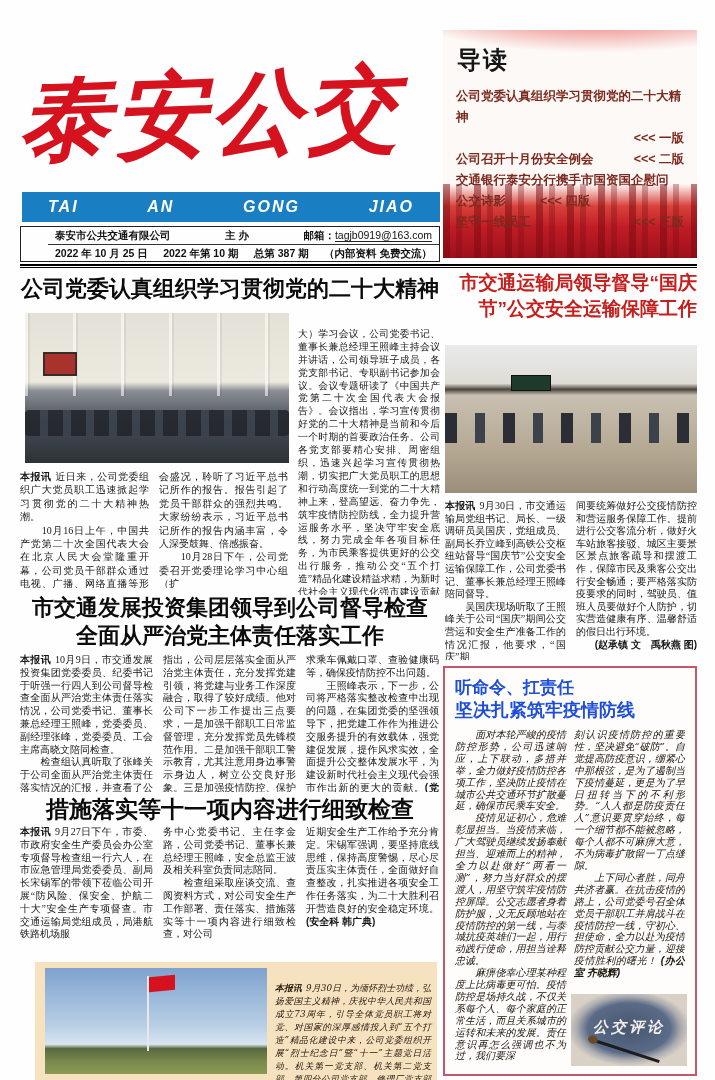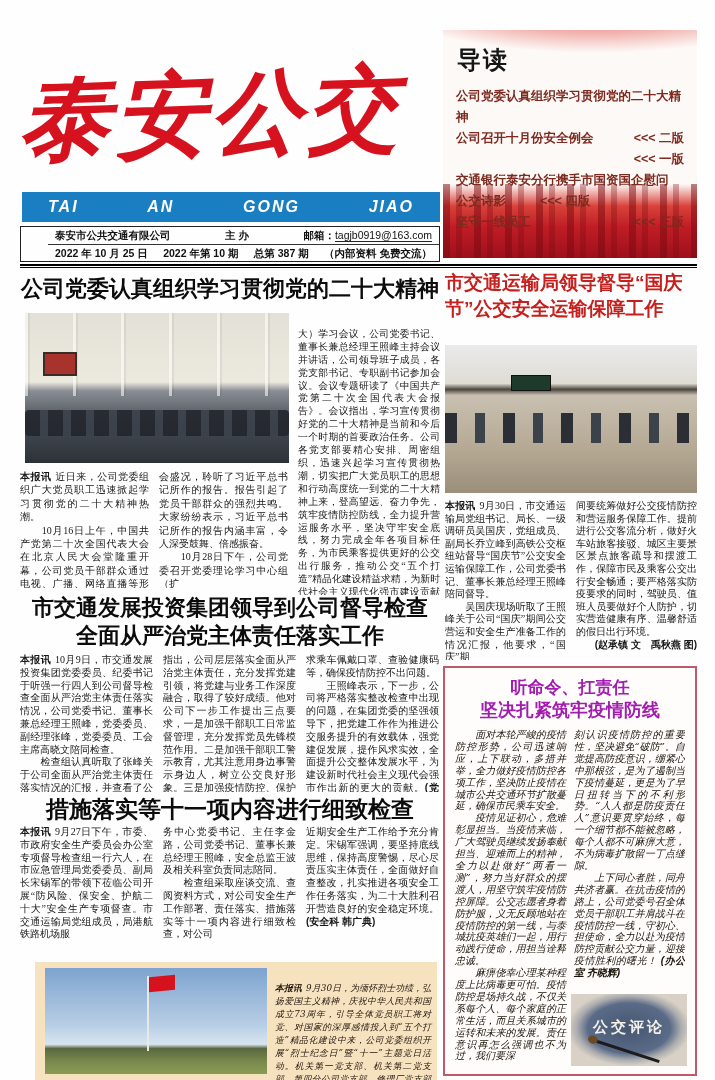--- a/index.html
+++ b/index.html
@@ -45,21 +45,21 @@
 
   
   .toprule { position:absolute; left:20px; top:264px; width:677px; height:4px;
              border-top:2.5px solid #000; border-bottom:1.5px solid #000; }
   .h1 { position:absolute; left:20px; top:274px; width:420px; text-align:center;
         font-family:"Liberation Sans",sans-serif; font-weight:900; font-size:22px; color:#0c0c0c; }
   .h2 { position:absolute; left:20px; top:594px; width:420px; text-align:center;
         font-family:"Liberation Sans",sans-serif; font-weight:900; font-size:22px; line-height:28px; color:#0c0c0c; }
   .h3 { position:absolute; left:20px; top:794px; width:420px; text-align:center;
         font-family:"Liberation Sans",sans-serif; font-weight:900; font-size:23px; color:#0c0c0c; }
-  .hr-red { position:absolute; left:445px; top:270px; width:252px; text-align:left;
+  .hr-red { position:absolute; left:445px; top:270px; width:252px; text-align:right;
         font-family:"Liberation Sans",sans-serif; font-weight:900; font-size:19px; line-height:26px; color:#c5201d; }
 
   
   .photo { position:absolute; overflow:hidden; }
   .ph-meeting { left:25px; top:313px; width:264px; height:150px;
         background:linear-gradient(180deg,#e3e1d7 0%,#eceade 46%,#8a8e94 52%,#454b53 74%,#2d3238 100%); }
   .ph-meeting .frames { position:absolute; inset:0 0 45% 0;
         background:repeating-linear-gradient(90deg, rgba(255,255,255,.55) 0 3px, rgba(0,0,0,.06) 3px 5px, transparent 5px 48px); }
   .ph-meeting .people { position:absolute; left:0; right:0; bottom:18%; height:26px;
         background:repeating-linear-gradient(90deg,#22262c 0 15px,#3a414b 15px 23px); opacity:.9; border-radius:4px; }
@@ -98,30 +98,30 @@
   .bodyR .col { width:121px; }
 
   
   .cream { position:absolute; left:35px; top:962px; width:402px; height:118px; background:#f7e2c0; }
   .cream .mem { position:absolute; left:240px; top:7px; width:156px; font-family:"DejaVu Serif",serif;
         font-style:italic; font-size:8.8px; line-height:13px; text-align:justify; white-space:pre-line; color:#20140a; }
 
   
   .epibox { position:absolute; left:443px; top:666px; width:254px; height:410px;
         border:2px solid #c2596b; background:#fffdfc; padding:8px 10px; }
-  .epi-title { text-align:center; font-family:"Liberation Sans",sans-serif; font-weight:900;
-        color:#a21caf; font-size:17px; line-height:23px; }
+  .epi-title { font-family:"Liberation Sans",sans-serif; font-weight:900;
+        color:#1d4ed8; font-size:17px; line-height:23px; }
   .epi-title .t2 { font-size:18px; }
   .epi-cols { display:flex; gap:8px; margin-top:7px; height:332px; overflow:hidden;
         font-family:"DejaVu Serif",serif; font-style:italic; font-size:10px; line-height:11.9px;justify-content:flex-end; }
   .epi-cols .col { width:111px; text-align:justify; white-space:pre-line; color:#1a1208; }
   .seal { position:absolute; right:8px; bottom:8px; width:116px; height:72px; background:#d9d1c5; overflow:hidden; }
   .seal .ink { position:absolute; inset:-8px; background:radial-gradient(60% 55% at 50% 48%, #46566f 0%, #5a6b88 52%, rgba(90,107,136,.35) 66%, rgba(90,107,136,0) 78%); }
   .seal .seal-text { position:absolute; left:0; right:0; top:24px; text-align:center; color:#f2f0ea;
-        font-family:"DejaVu Serif",serif; font-weight:bold; font-size:15px; letter-spacing:3px; }
+        font-family:"DejaVu Serif",serif; font-style:italic; font-weight:bold; font-size:15px; letter-spacing:3px; }
   .seal .brush { position:absolute; left:24px; bottom:14px; width:66px; height:2.5px; background:#1c1c1c; transform:rotate(18deg); }
   .seal .brush:before { content:""; position:absolute; left:-9px; top:-3px; width:10px; height:8px; background:#6b4a26; border-radius:50%; }
 </style>
 </head>
 <body>
 
 <div class="page">
 
   <div class="callig">泰安公交</div>
   <div class="pybar">
@@ -145,26 +145,26 @@
   </div>
 
   <div class="daodu">
     <div class="daodu-swoosh"></div>
     <div class="daodu-skyline"></div>
     <div class="daodu-title">导读</div>
     <div class="daodu-list">
       <div class="dd-row">
           <span>公司党委认真组织学习贯彻党的二十大精神</span>
         </div>
+      <div class="dd-row right">
+          <span class="pg">&lt;&lt;&lt; 一版</span>
+        </div>
       <div class="dd-row between">
           <span>公司召开十月份安全例会</span>
           <span class="pg">&lt;&lt;&lt; 二版</span>
-        </div>
-      <div class="dd-row right">
-          <span class="pg">&lt;&lt;&lt; 一版</span>
         </div>
       <div class="dd-row">
           <span>交通银行泰安分行携手市国资国企慰问</span>
         </div>
       <div class="dd-row mid">
           <span>公交诗影</span>
           <span class="pg">&lt;&lt;&lt; 四版</span>
         </div>
       <div class="dd-row between">
           <span>坚守一线员工</span>

